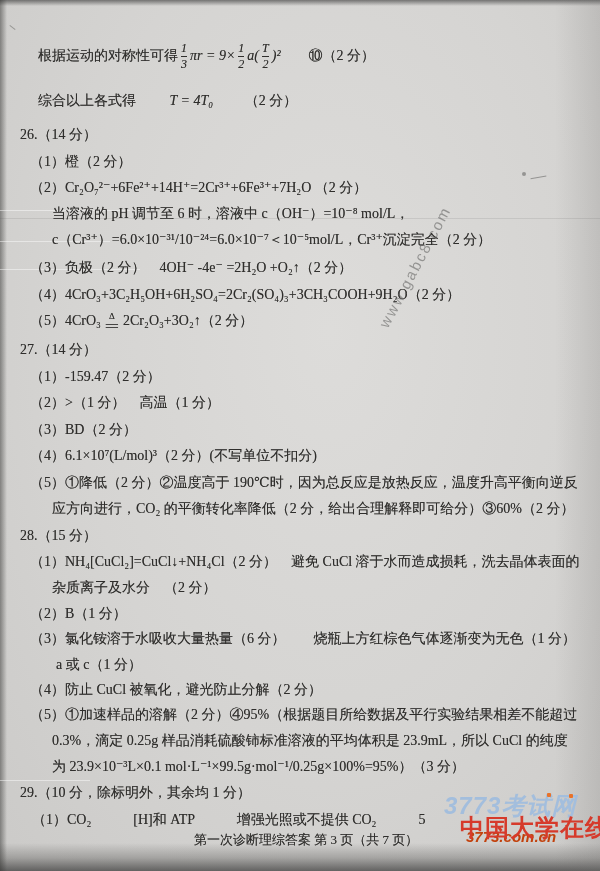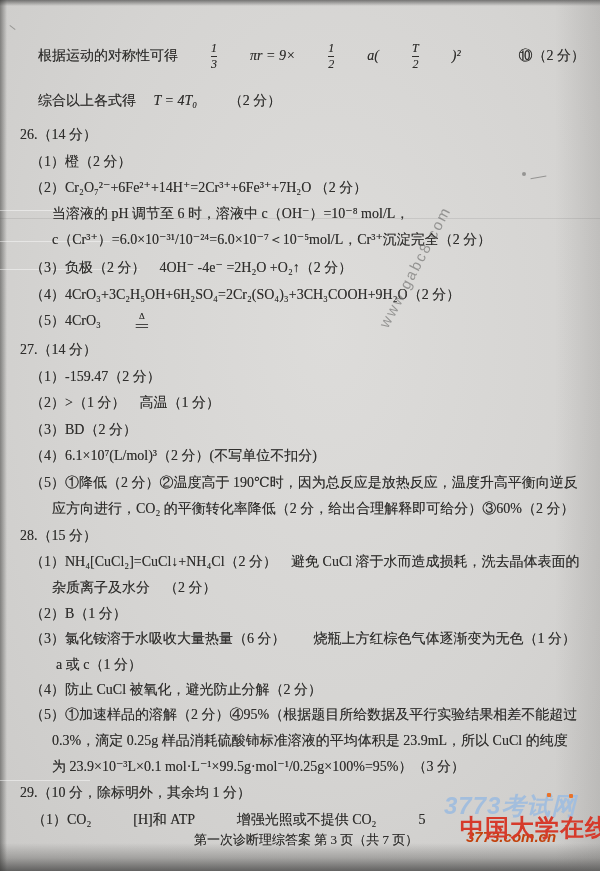--- a/index.html
+++ b/index.html
@@ -7,28 +7,28 @@
        font-family:"Liberation Serif","DejaVu Serif",serif;}
   .page{position:absolute;inset:0;
     background:
       linear-gradient(90deg, rgba(50,50,48,.50) 0px, rgba(50,50,48,0) 7px),
       linear-gradient(270deg, rgba(110,108,106,.20) 0px, rgba(0,0,0,0) 45px),
       linear-gradient(180deg, rgba(35,35,35,.55) 0px, rgba(35,35,35,0) 6px),
       linear-gradient(0deg, rgba(25,25,25,.60) 0px, rgba(80,79,77,.35) 13px, rgba(0,0,0,0) 28px),
       radial-gradient(ellipse at 55% 38%, #dddcda 0%, #d5d4d2 55%, #cbcac8 100%);
   }
   .ln{position:absolute;font-size:14px;line-height:1.35;color:#2f2e2c;
-      white-space:nowrap;text-shadow:0 0 .5px rgba(46,45,43,.55);gap:30px;}
+      white-space:nowrap;text-shadow:0 0 .5px rgba(46,45,43,.55);}
   .mathline{display:inline-flex;align-items:center;}
   .math{font-style:italic;}
   .frac{display:inline-flex;flex-direction:column;align-items:center;
         line-height:1;font-size:12px;margin:0 3px;font-style:italic;}
   .frac .fbar{align-self:stretch;height:1px;background:#2f2e2c;margin:1.5px 0;}
   .scoregap{margin-left:28px;}
-  .mgap{margin-left:14px;}
+  .mgap{margin-left:30px;}
   .overeq{display:inline-flex;flex-direction:column;align-items:center;
           line-height:1;margin:0 4px;vertical-align:-2px;}
   .overeq .od{font-size:9px;line-height:1;}
   .overeq .ob{line-height:.65;transform:scaleX(1.7);}
   .streak{position:absolute;height:1px;background:rgba(255,255,255,.45);}
   .faintline{position:absolute;height:1px;background:rgba(70,70,70,.12);}
   .artifact{position:absolute;}
   .wm-diag{position:absolute;left:383px;top:318px;transform:rotate(-62deg);
            transform-origin:0 50%;font-size:15px;letter-spacing:2px;
            color:rgba(105,105,103,.62);white-space:nowrap;
@@ -100,20 +100,21 @@
 <div class="ln" style="top:205px;left:52px">当溶液的 pH 调节至 6 时，溶液中 c（OH⁻）=10⁻⁸ mol/L，</div>
 <div class="ln" style="top:231px;left:52px">c（Cr³⁺）=6.0×10⁻³¹/10⁻²⁴=6.0×10⁻⁷＜10⁻⁵mol/L，Cr³⁺沉淀完全（2 分）</div>
 <div class="ln" style="top:259px;left:30px">（3）负极（2 分）　4OH⁻ -4e⁻ =2H₂O +O₂↑（2 分）</div>
 <div class="ln" style="top:286px;left:30px">（4）4CrO₃+3C₂H₅OH+6H₂SO₄=2Cr₂(SO₄)₃+3CH₃COOH+9H₂O（2 分）</div>
 <div class="ln mathline" style="top:312px;left:30px">
   <span>（5）4CrO₃</span>
   <span class="overeq">
     <span class="od">Δ</span>
     <span class="ob">＝</span>
   </span>
+  <span>2Cr₂O₃+3O₂↑（2 分）</span>
 </div>
 
 <div class="ln" style="top:341px;left:20px">27.（14 分）</div>
 <div class="ln" style="top:368px;left:30px">（1）-159.47（2 分）</div>
 <div class="ln" style="top:394px;left:30px">（2）&gt;（1 分）　高温（1 分）</div>
 <div class="ln" style="top:421px;left:30px">（3）BD（2 分）</div>
 <div class="ln" style="top:447px;left:30px">（4）6.1×10⁷(L/mol)³（2 分）(不写单位不扣分)</div>
 <div class="ln" style="top:474px;left:30px">（5）①降低（2 分）②温度高于 190℃时，因为总反应是放热反应，温度升高平衡向逆反</div>
 <div class="ln" style="top:500px;left:52px">应方向进行，CO₂ 的平衡转化率降低（2 分，给出合理解释即可给分）③60%（2 分）</div>
 

